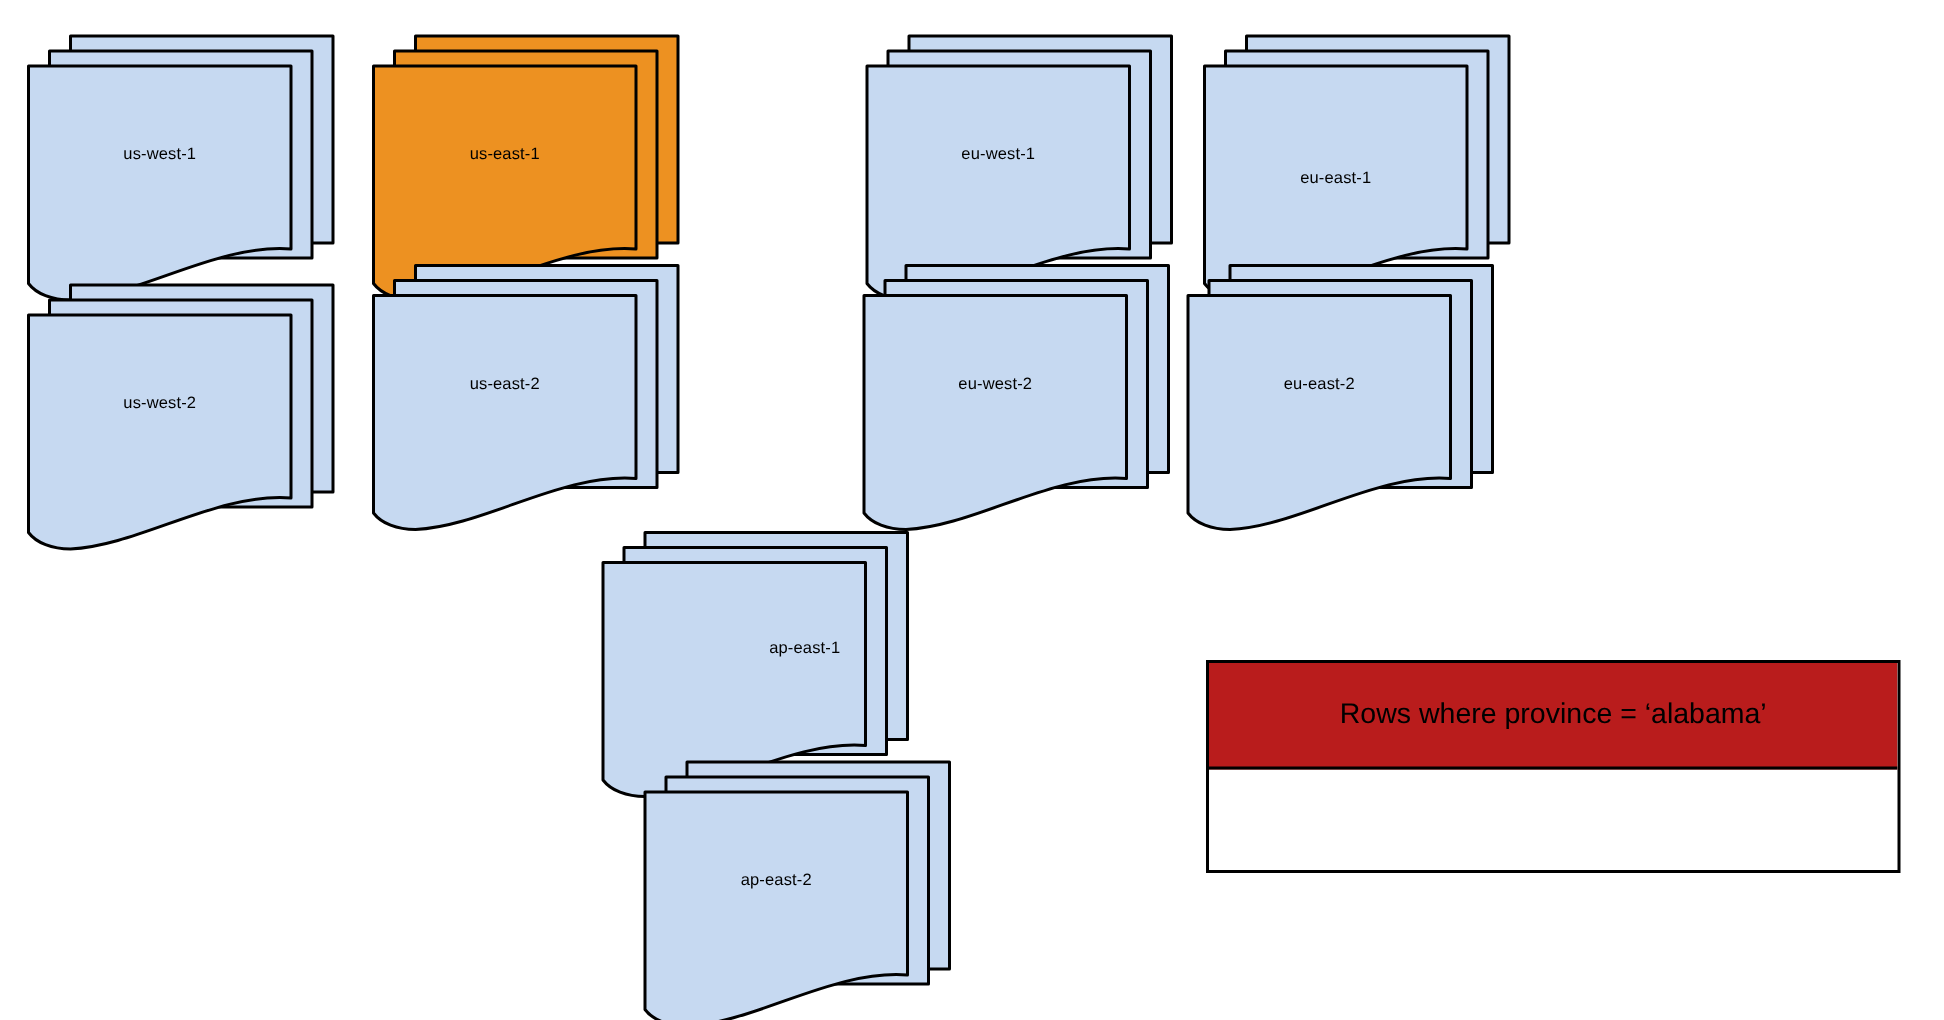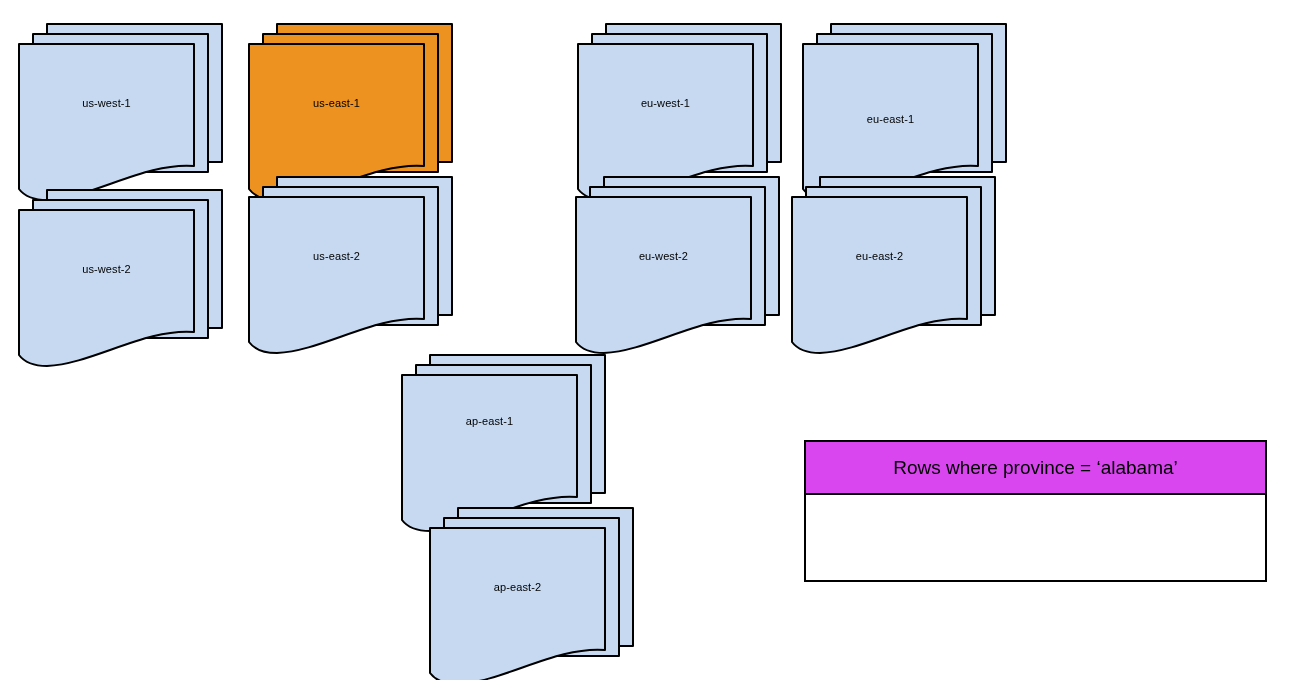--- a/index.html
+++ b/index.html
@@ -187,37 +187,37 @@
           <g transform="translate(28,0)">
             <path d="M 0,0 L 175,0 L 175,138 L 0,138 Z" fill="#C6D9F1" stroke="#000000" stroke-width="2" stroke-linejoin="round"></path>
           </g>
           <g transform="translate(14,10)">
             <path d="M 0,0 L 175,0 L 175,138 L 0,138 Z" fill="#C6D9F1" stroke="#000000" stroke-width="2" stroke-linejoin="round"></path>
           </g>
           <g transform="translate(0,20)">
             <path d="M 0,0 L 175,0 L 175,122 C 126,118 73.5,154 28,156 C 15.75,156 5.25,152 0,145 Z" fill="#C6D9F1" stroke="#000000" stroke-width="2" stroke-linejoin="round"></path>
           </g>
         </svg>
-        <div class="doc-label" style="top: 60px;">ap-east-1</div>
+        <div class="doc-label" style="top: 71px; padding-left: 47px;">ap-east-1</div>
       </div>
       <div class="doc-stack" style="left: 390px; top: 508px; margin-left: 40px;">
         <svg width="207" height="184">
           <g transform="translate(28,0)">
             <path d="M 0,0 L 175,0 L 175,138 L 0,138 Z" fill="#C6D9F1" stroke="#000000" stroke-width="2" stroke-linejoin="round"></path>
           </g>
           <g transform="translate(14,10)">
             <path d="M 0,0 L 175,0 L 175,138 L 0,138 Z" fill="#C6D9F1" stroke="#000000" stroke-width="2" stroke-linejoin="round"></path>
           </g>
           <g transform="translate(0,20)">
             <path d="M 0,0 L 175,0 L 175,122 C 126,118 73.5,154 28,156 C 15.75,156 5.25,152 0,145 Z" fill="#C6D9F1" stroke="#000000" stroke-width="2" stroke-linejoin="round"></path>
           </g>
         </svg>
         <div class="doc-label" style="top: 73.32px;">ap-east-2</div>
       </div>
     </div>
 
   <div class="legend" id="legend" style="left: 804px; top: 440px; width: 463px; height: 142px;">
-    <div class="legend-row top" id="legend-row-0" style="background: #d946ef; height: 53px;">
+    <div class="legend-row top" id="legend-row-0" style="background: #b91c1c; height: 71px;">
       <span>Rows where province = ‘alabama’</span>
     </div>
   </div>
 
 </div>
 
 </body></html>

